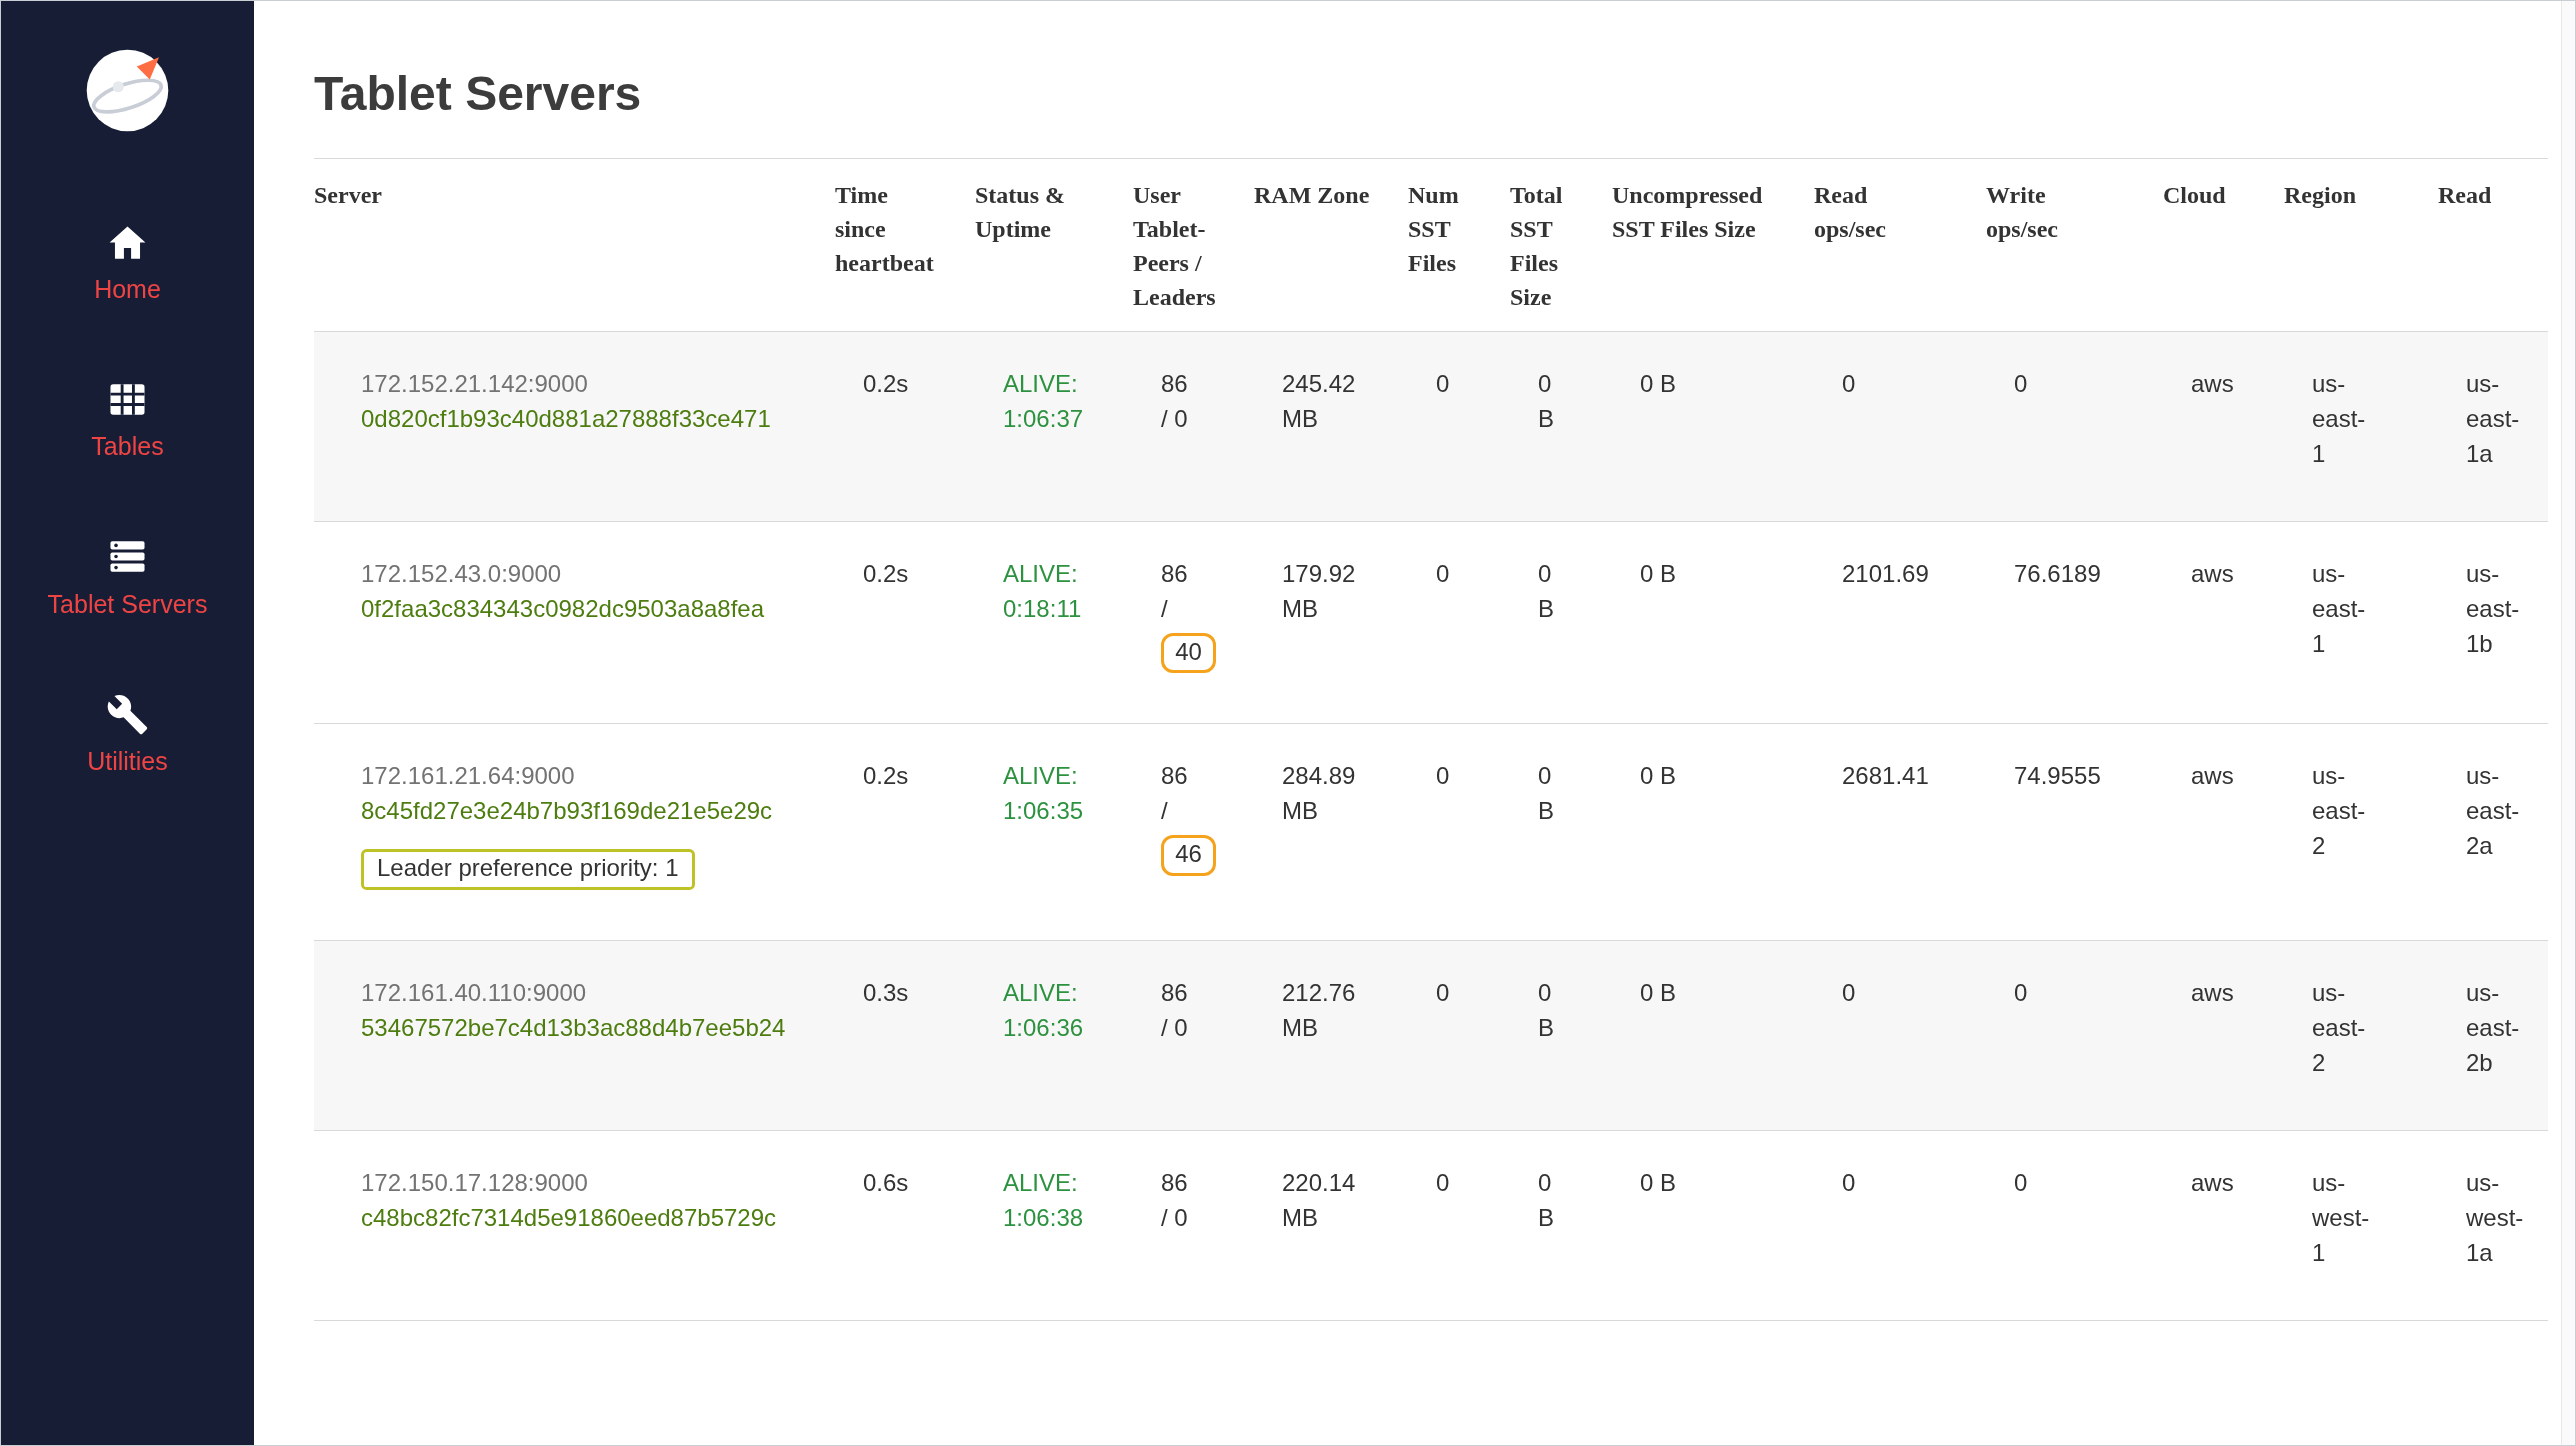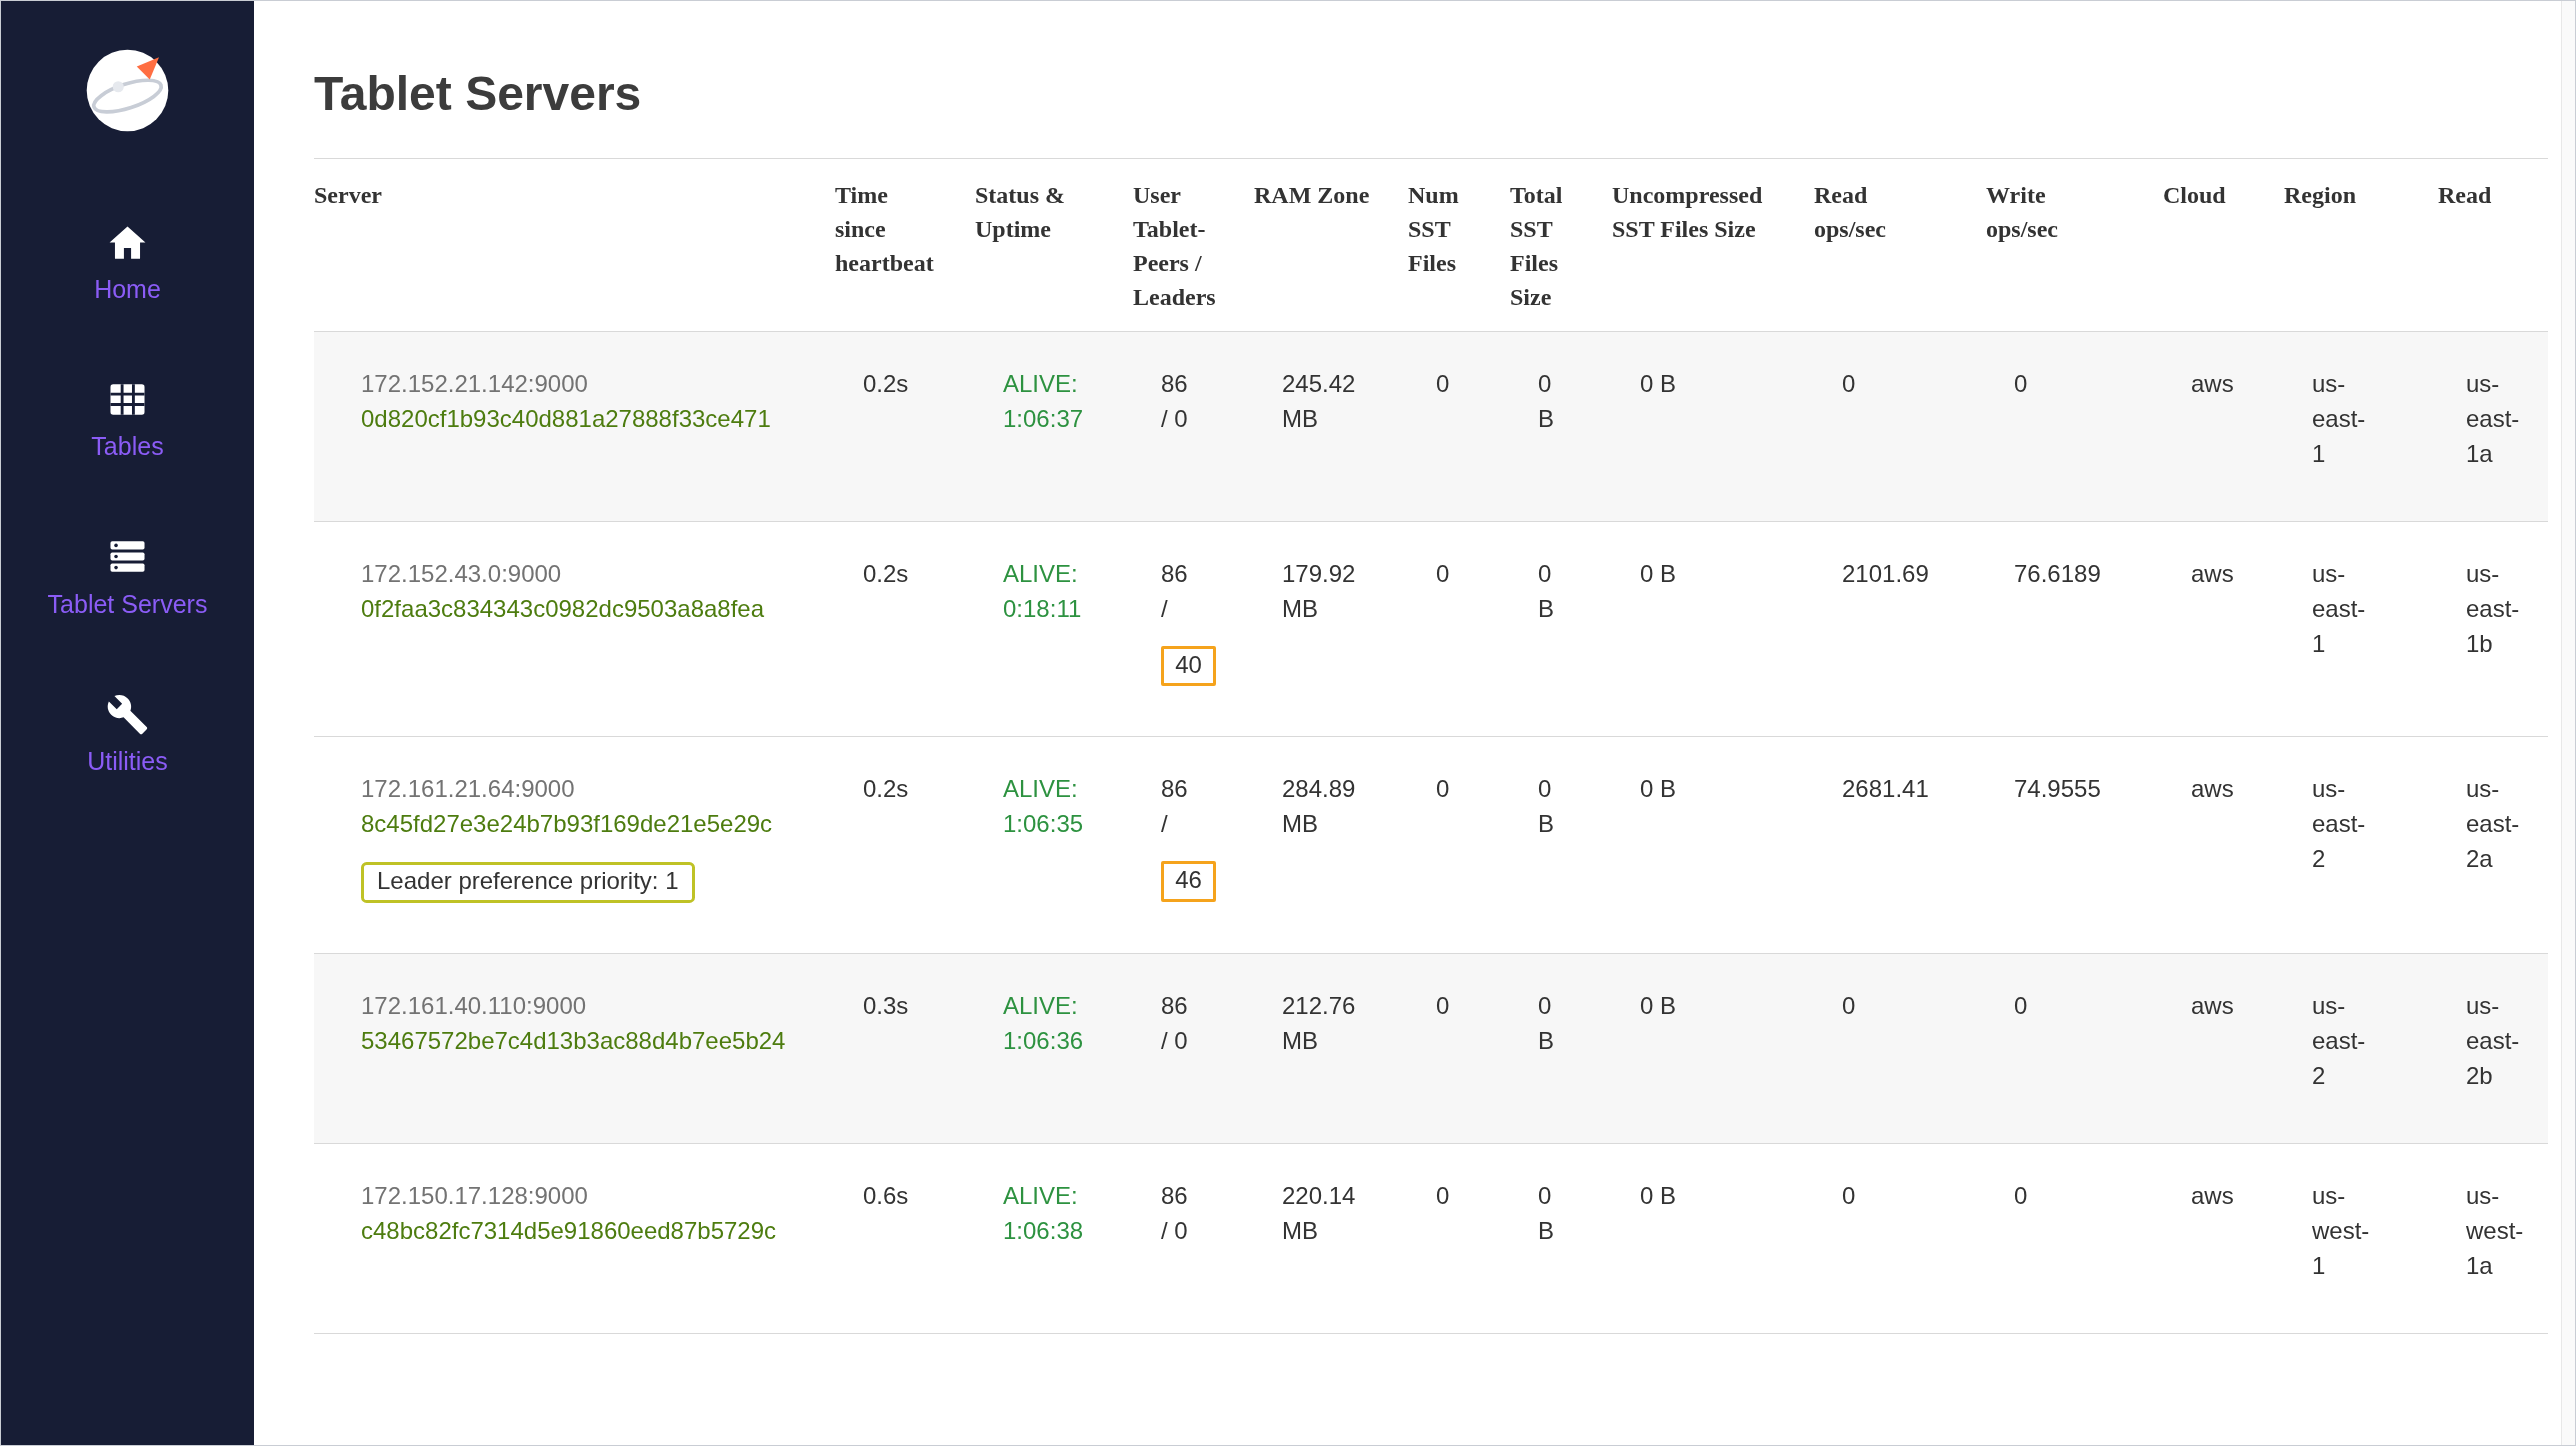--- a/index.html
+++ b/index.html
@@ -12,21 +12,21 @@
   }
 
   
   .sidebar {
     flex:0 0 253px; width:253px; background:#171d35;
     display:flex; flex-direction:column; align-items:center;
   }
   .logo-wrap { margin:45px 0 86px; width:89px; height:89px; }
   .nav-item { display:flex; flex-direction:column; align-items:center; margin-bottom:74px; cursor:pointer; }
   .nav-item svg { width:43px; height:43px; display:block; }
-  .nav-label { color:#8b5cf6; font-size:25px; margin-top:11.2px; white-space:nowrap; }
+  .nav-label { color:#ef4444; font-size:25px; margin-top:11.2px; white-space:nowrap; }
 
   
   .main { flex:1 1 auto; padding:0 28px 0 60px; overflow:hidden; position:relative; }
   .page-title { font-size:48px; font-weight:bold; color:#3c3c3c; margin-top:65px; }
   .cluster-subtitle { font-size:37px; font-weight:bold; color:#252e62; margin-top:34px; }
 
   
   table.tservers { margin-top:37px; border-collapse:collapse; table-layout:fixed; width:2234px; font-size:24px; }
   thead tr { border-top:0.9px solid #d9d9d9; border-bottom:0.9px solid #d9d9d9;font-family:Liberation Serif, serif; }
   th { text-align:left; vertical-align:top; font-weight:bold; color:#333;
@@ -37,22 +37,22 @@
   tbody tr:nth-child(1), tbody tr:nth-child(4) { background:#f7f7f7; }
   td { vertical-align:top; padding:34px 18.6px 50px 28px; line-height:35px; color:#333; }
   td.td-1 { padding-left:47px; }
 
   .srv-link { color:#737373; text-decoration:none; cursor:pointer; }
   .srv-uuid { color:#4d7c0f; }
   .pref-note { display:inline-block; border:3.7px solid #bfc226; border-radius:5.6px;
                padding:0 13px 2.8px; margin-top:21px; line-height:32px; }
   .status-ln { color:#2d9240; }
   .ln { line-height:35px; }
-  .hl-orange { display:inline-block; border:3.7px solid #f5a31c; border-radius:2px;
-               padding:0 11.2px 2.8px; margin-top:20px; line-height:32px; }
+  .hl-orange { display:inline-block; border:3.7px solid #f5a31c; border-radius:12px;
+               padding:0 11.2px 2.8px; margin-top:7px; line-height:32px; }
   .wrap-90 { display:inline-block; max-width:89px; }
   .wrap-30 { display:inline-block; max-width:28px; }
   .wrap-62 { display:inline-block; max-width:60px; }
 
   .scroll-track { position:absolute; right:0; top:0; width:13px; height:100%;
                   background:#fafafa; border-left:0.9px solid #e8e8e8; }
 </style>
 </head>
 <body>
 

